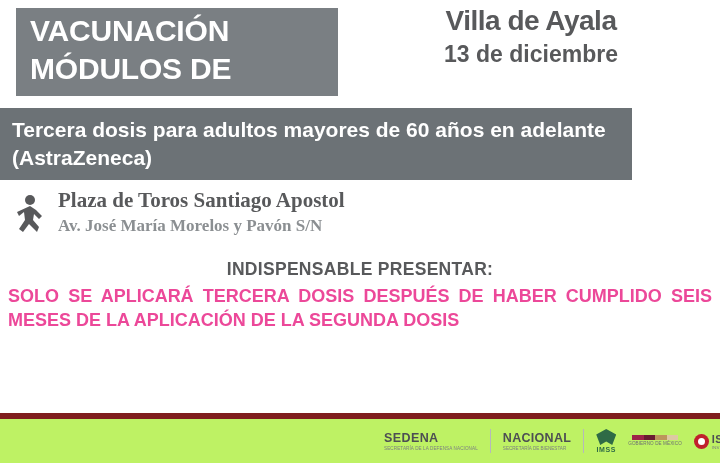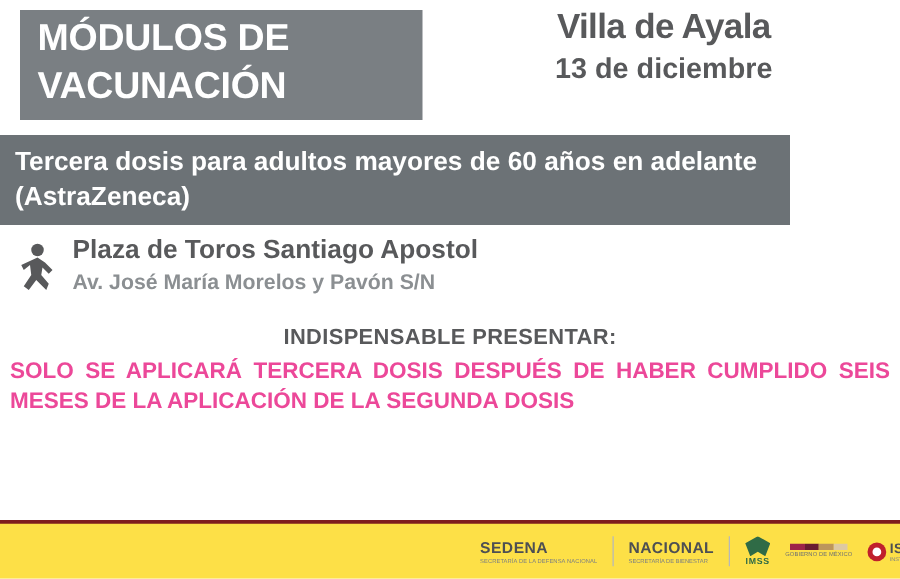--- a/index.html
+++ b/index.html
@@ -90,20 +90,21 @@
     line-height: 1.35;
   }
 
   
   .venue {
     position: absolute;
     left: 0;
     top: 188px;
     width: 720px;
     height: 66px;
+    font-family: Liberation Serif, serif;
   }
   .venue-icon {
     position: absolute;
     left: 14px;
     top: 6px;
     width: 34px;
     height: 42px;
   }
   .venue-name {
     position: absolute;
@@ -160,22 +161,22 @@
     margin-top: 2px;
   }
 
   
   .footer {
     position: absolute;
     left: 0;
     bottom: 0;
     width: 720px;
     height: 44px;
-    background: #fde047;
-    border-top: 3px solid #7f1d1d;
+    background: #bef264;
+    border-top: 6px solid #7f1d1d;
   }
   .footer-inner {
     position: absolute;
     left: 378px;
     top: 3px;
     height: 38px;
     display: flex;
     align-items: center;
     gap: 0px;
   }
@@ -293,22 +294,22 @@
   }
 </style>
 </head>
 <body>
 
 <div class="poster">
 
   <div class="header">
     <div class="header-badge">
       <div class="header-badge-text">
+        <div>VACUNACIÓN</div>
         <div>MÓDULOS DE</div>
-        <div>VACUNACIÓN</div>
       </div>
     </div>
     <div class="header-right">
       <div class="header-city">Villa de Ayala</div>
       <div class="header-date">13 de diciembre</div>
     </div>
   </div>
 
   <div class="subtitle-band">
     <div class="subtitle-text">Tercera dosis para adultos mayores de 60 años en adelante (AstraZeneca)</div>

